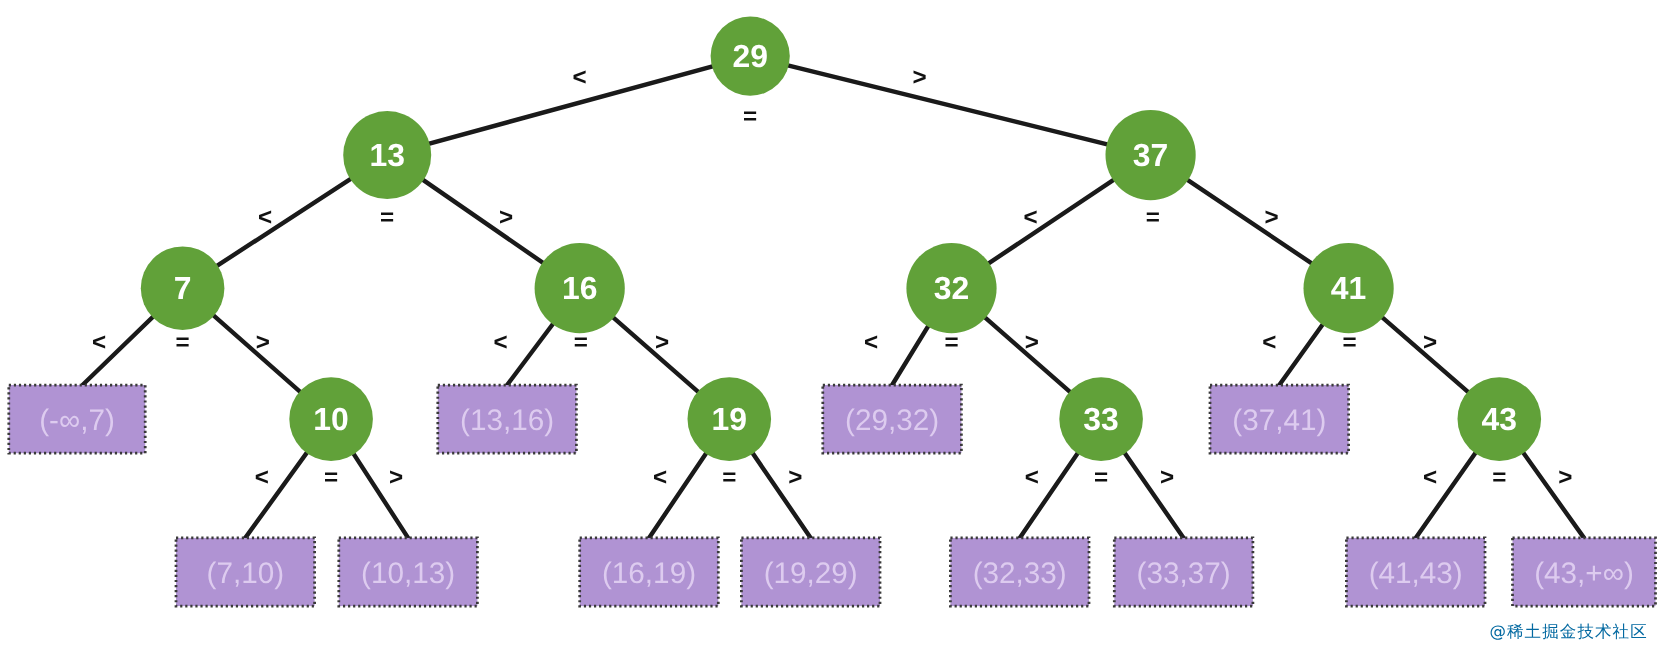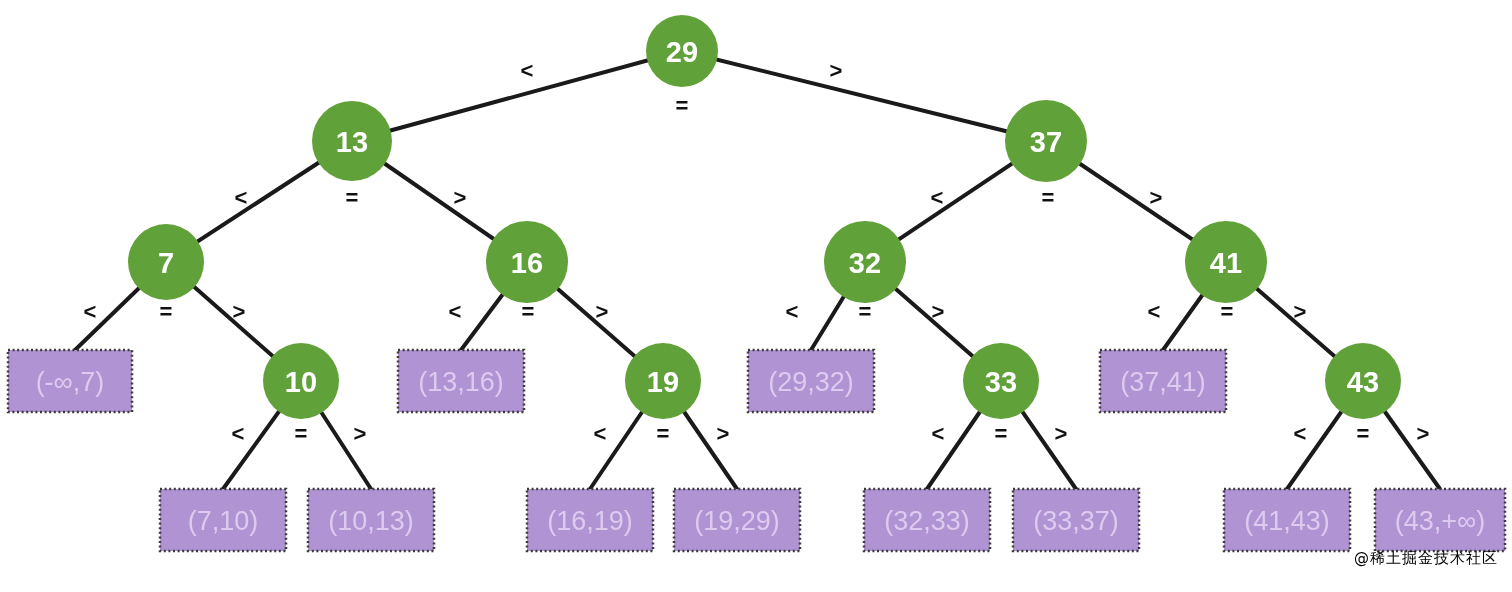--- a/index.html
+++ b/index.html
@@ -55,22 +55,22 @@
     fill: #111111;
     font-family: "Liberation Sans", sans-serif;
     font-weight: bold;
     font-size: 22px;
     text-anchor: middle;
     dominant-baseline: central;
   }
   .watermark {
     position: absolute;
     right: 14px;
-    bottom: 24px;
-    color: #000000;
+    bottom: 8px;
+    color: #0369a1;
     font-family: "DejaVu Sans", sans-serif;
     font-size: 15px;
     letter-spacing: 1px;
     white-space: nowrap;
   }
 </style>
 </head>
 <body>
 
 <div id="canvas">

